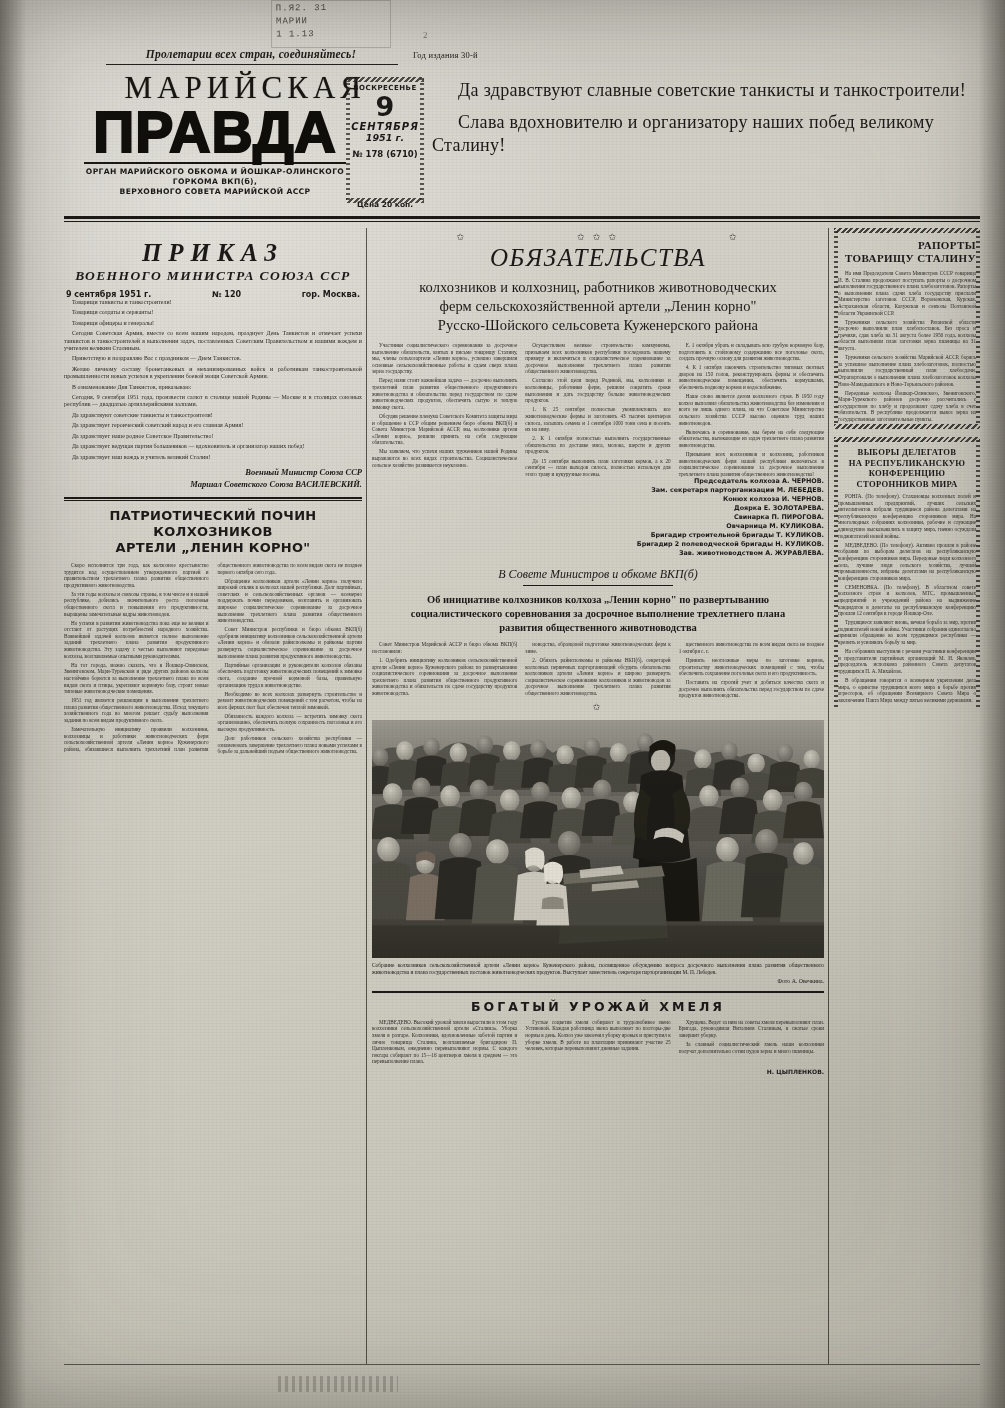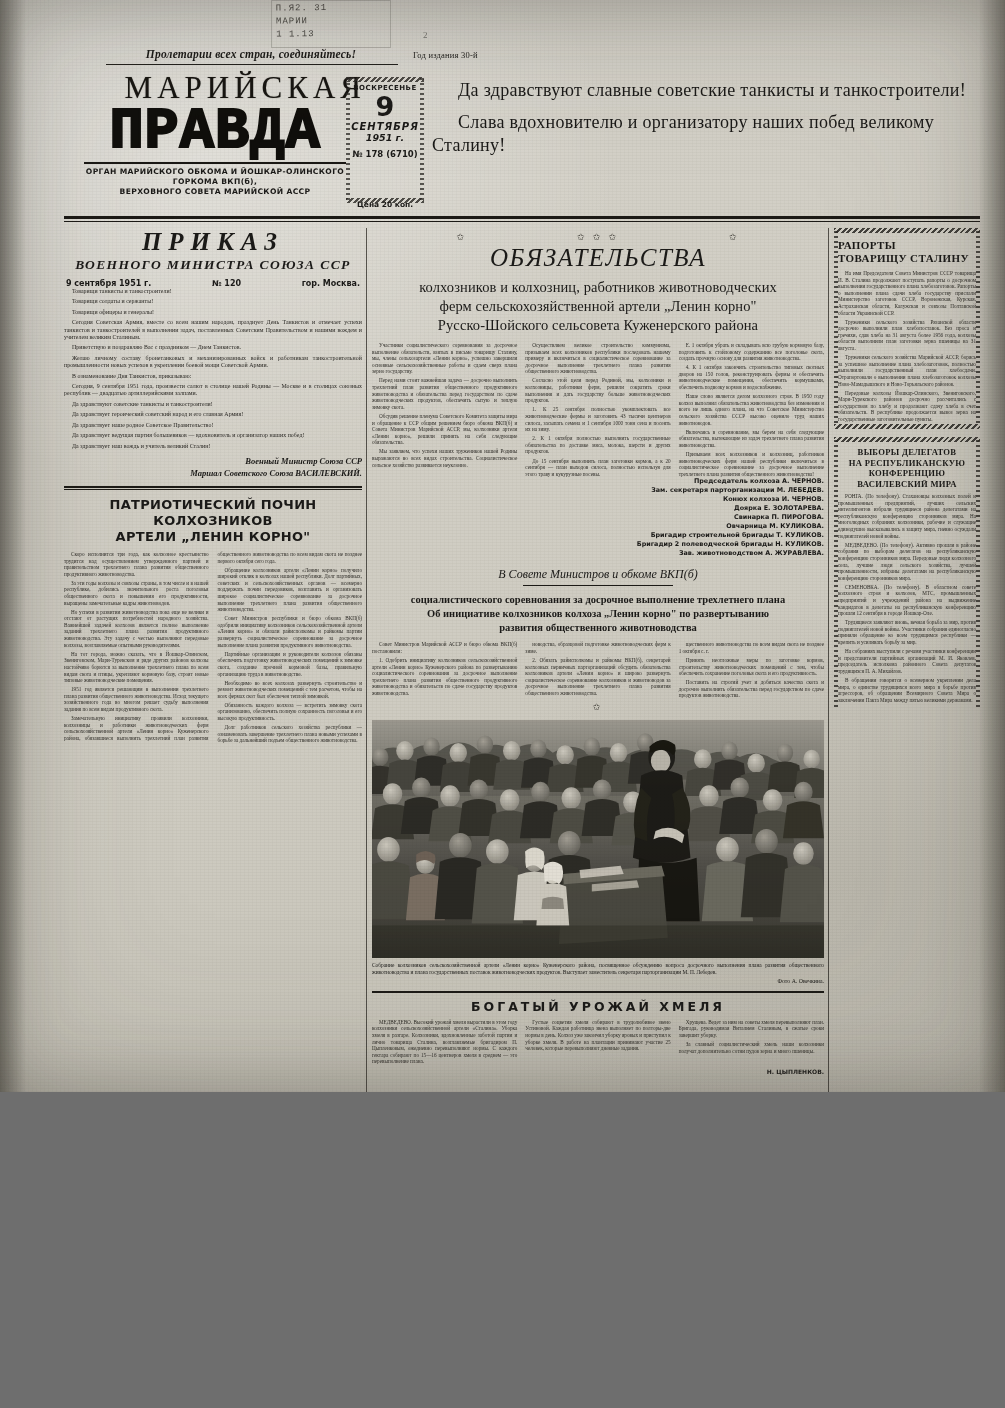--- a/index.html
+++ b/index.html
@@ -1,18 +1,18 @@
 <!DOCTYPE html>
 <html><head>
 <meta charset="utf-8">
 <style>
   html,body{margin:0;padding:0;background:#6e6e6e;}
   body{font-family:"Liberation Serif",serif;}
   .page{
-    position:relative;width:1005px;height:1092px;overflow:hidden;
+    position:relative;width:1005px;height:1408px;overflow:hidden;
     background:
       radial-gradient(ellipse 70% 50% at 20% 15%, rgba(255,255,255,.30), rgba(255,255,255,0) 60%),
       radial-gradient(ellipse 60% 40% at 85% 80%, rgba(120,115,105,.18), rgba(0,0,0,0) 65%),
       linear-gradient(160deg,#d8d6ce 0%,#d3d0c7 25%,#cfccc2 55%,#c8c5ba 80%,#c2bfb4 100%);
     color:#1b1a18;
   }
   
   .grain{position:absolute;inset:0;pointer-events:none;opacity:.40;mix-blend-mode:multiply;
     background-image:
       repeating-linear-gradient(0deg, rgba(90,88,80,.09) 0px, rgba(90,88,80,.09) 1px, rgba(255,255,255,0) 1px, rgba(255,255,255,0) 3px),
@@ -34,21 +34,21 @@
   .slogan{position:absolute;left:78px;top:48px;width:290px;text-align:center;
     font-style:italic;font-weight:bold;font-size:11.5px;letter-spacing:.2px;}
   .slogan-rule{position:absolute;left:78px;top:64px;width:292px;border-top:1.6px solid #23211d;}
   .yearnote{position:absolute;left:385px;top:50px;font-size:8.5px;letter-spacing:.2px;}
 
   
   .mh{position:absolute;left:36px;top:72px;width:302px;text-align:center;}
   .mh-top{font-family:"Liberation Serif",serif;font-size:31px;letter-spacing:5px;
     font-weight:400;line-height:1;color:#171511;
     text-shadow:0 0 1px rgba(0,0,0,.45);text-align:right;}
-  .mh-main{font-family:Liberation Mono, monospace;font-weight:bold;font-size:57px;line-height:.96;
+  .mh-main{font-family:Liberation Sans, sans-serif;font-weight:bold;font-size:57px;line-height:.96;
     letter-spacing:1px;margin-top:2px;color:#100f0c;
     -webkit-text-stroke:2.2px #100f0c;
     text-shadow:0 1px 0 rgba(0,0,0,.5);}
   .mh-rule{width:262px;margin:2px auto 3px;border-top:2px solid #1a1814;}
   .mh-sub{font-family:"DejaVu Sans",sans-serif;font-size:7.6px;font-weight:bold;
     letter-spacing:.35px;line-height:10px;}
 
   
   .datebox{position:absolute;left:318px;top:78px;width:78px;height:118px;text-align:center;
     padding-top:6px;}
@@ -83,21 +83,21 @@
   .colR{left:806px;width:146px;}
   .vrule{position:absolute;top:228px;width:0;border-left:1px solid rgba(40,38,32,.75);height:1136px;}
   .vr1{left:338px;} .vr2{left:800px;}
 
   
   .body{font-size:5.9px;line-height:7.4px;text-align:justify;letter-spacing:.05px;color:#2a2824;}
   .body p{margin:0 0 3px;text-indent:8px;}
   .tiny{font-size:5.2px;line-height:6.6px;text-align:justify;color:#2f2d28;}
   .tiny p{margin:0 0 2.5px;text-indent:7px;}
 
-  .title-prikaz{text-align:center;}
+  .title-prikaz{text-align:center;margin-top:11px;}
   .title-prikaz .l1{font-style:italic;font-weight:bold;font-size:25px;letter-spacing:7px;line-height:28px;}
   .title-prikaz .l2{font-style:italic;font-weight:bold;font-size:13.5px;letter-spacing:1.4px;margin-top:1px;}
   .prikaz-meta{display:flex;justify-content:space-between;font-family:"DejaVu Sans",sans-serif;
     font-size:8px;font-weight:bold;margin-top:6px;padding:0 2px;}
   .sig{text-align:right;font-style:italic;font-weight:bold;font-size:8.5px;line-height:12px;margin-top:5px;}
 
   .dblrule{border-top:2.2px solid #1c1a16;margin:7px 0 1px;}
   .dblrule2{border-top:1.2px solid #1c1a16;margin-bottom:7px;}
 
   .h-patriot{text-align:center;font-family:"DejaVu Sans",sans-serif;font-weight:bold;
@@ -129,21 +129,21 @@
   .sig-r{text-align:right;font-family:"DejaVu Sans",sans-serif;font-weight:bold;font-size:6px;margin-top:3px;}
 
   
   .zigbox{position:relative;padding:7px 4px 4px;}
   .zigbox .zg{position:absolute;left:0;right:0;height:5px;
     background:repeating-linear-gradient(135deg,#2a2824 0 2px,transparent 2px 4px);opacity:.85;}
   .zigbox .zg.t{top:0;} .zigbox .zg.b{bottom:0;}
   .zigbox .vl,.zigbox .vr{position:absolute;top:3px;bottom:3px;width:4px;
     background:repeating-linear-gradient(180deg,#2a2824 0 2px,transparent 2px 5px);opacity:.8;}
   .zigbox .vl{left:0;} .zigbox .vr{right:0;}
-  .h-rap{text-align:left;font-family:"Liberation Serif",serif;font-weight:bold;font-size:11px;
+  .h-rap{text-align:right;font-family:"Liberation Serif",serif;font-weight:bold;font-size:11px;
     line-height:13px;letter-spacing:.4px;margin:4px 0 5px;}
   .h-vyb{text-align:center;font-family:"Liberation Serif",serif;font-weight:bold;font-size:8.6px;
     line-height:10.5px;letter-spacing:.3px;margin:3px 0 4px;}
 
   .botrule{position:absolute;left:36px;top:1364px;width:916px;border-top:1px solid rgba(40,38,32,.7);}
   .fold{position:absolute;left:250px;top:1376px;width:120px;height:16px;opacity:.45;
     background:repeating-linear-gradient(90deg,rgba(40,38,32,.5) 0 3px,transparent 3px 7px);}
   .edge{position:absolute;top:0;bottom:0;width:26px;}
   .edgeL{left:0;background:linear-gradient(90deg,rgba(60,58,50,.55),rgba(60,58,50,0));}
   .edgeR{right:0;background:linear-gradient(270deg,rgba(60,58,50,.5),rgba(60,58,50,0));}
@@ -296,22 +296,22 @@
         <div>Овчарница М. КУЛИКОВА.</div>
         <div>Бригадир строительной бригады Т. КУЛИКОВ.</div>
         <div>Бригадир 2 полеводческой бригады Н. КУЛИКОВ.</div>
         <div>Зав. животноводством А. ЖУРАВЛЕВА.</div>
       </div>
 
       <div class="kicker">В Совете Министров и обкоме ВКП(б)</div>
       <div class="kicker-rule"></div>
 
       <div class="h-sovmin">
+        <div>Об инициативе колхозников колхоза „Ленин корно" по развертыванию</div>
         <div>социалистического соревнования за досрочное выполнение трехлетнего плана</div>
-        <div>Об инициативе колхозников колхоза „Ленин корно" по развертыванию</div>
         <div>развития общественного животноводства</div>
       </div>
 
       <div class="tiny three" style="margin-top:6px;">
         <p>Совет Министров Марийской АССР и бюро обкома ВКП(б) постановили:</p>
         <p>1. Одобрить инициативу колхозников сельскохозяйственной артели «Ленин корно» Куженерского района по развертыванию социалистического соревнования за досрочное выполнение трехлетнего плана развития общественного продуктивного животноводства и обязательств по сдаче государству продуктов животноводства.</p>
         <p>новодства, образцовой подготовке животноводческих ферм к зиме.</p>
         <p>2. Обязать райисполкомы и райкомы ВКП(б), секретарей колхозных первичных парторганизаций обсудить обязательства колхозников артели «Ленин корно» и широко развернуть социалистическое соревнование колхозников и животноводов за досрочное выполнение трехлетнего плана развития общественного животноводства.</p>
         <p>щественного животноводства по всем видам скота не позднее 1 октября с. г.</p>
         <p>Принять неотложные меры по заготовке кормов, строительству животноводческих помещений с тем, чтобы обеспечить сохранение поголовья скота и его продуктивность.</p>
@@ -582,21 +582,21 @@
       </div>
 
       <div class="zigbox" style="margin-top:8px;">
         <div class="zg t"></div>
         <div class="vl"></div>
         <div class="vr"></div>
         <div class="h-vyb">
           <div>ВЫБОРЫ ДЕЛЕГАТОВ</div>
           <div>НА РЕСПУБЛИКАНСКУЮ</div>
           <div>КОНФЕРЕНЦИЮ</div>
-          <div>ВАСИЛЕВСКИЙ МИРА</div>
+          <div>СТОРОННИКОВ МИРА</div>
         </div>
         <div class="tiny">
           <p>РОНГА. (По телефону). Стахановцы колхозных полей и промышленных предприятий, лучших сельских интеллигентов избрали трудящиеся района делегатами на республиканскую конференцию сторонников мира. На многолюдных собраниях колхозники, рабочие и служащие единодушно высказывались в защиту мира, гневно осуждали поджигателей новой войны.</p>
           <p>МЕДВЕДЕВО. (По телефону). Активно прошли в районе собрания по выборам делегатов на республиканскую конференцию сторонников мира. Передовые люди колхозного села, лучшие люди сельского хозяйства, лучшей промышленности, избраны делегатами на республиканскую конференцию сторонников мира.</p>
           <p>СЕМЕНОВКА. (По телефону). В областном совете колхозного строя и колхозов, МТС, промышленных предприятий и учреждений района на выдвижение кандидатов в делегаты на республиканскую конференцию прошли 12 сентября в городе Йошкар-Оле.</p>
           <p>Трудящиеся заявляют вновь, вечная борьба за мир, против поджигателей новой войны. Участники собрания единогласно приняли обращение ко всем трудящимся республики — крепить и усиливать борьбу за мир.</p>
           <p>На собраниях выступили с речами участники конференции и представители партийных организаций М. И. Яковлев, председатель исполкома районного Совета депутатов трудящихся П. А. Михайлов.</p>
           <p>В обращении говорится о всемерном укреплении дела мира, о единстве трудящихся всего мира в борьбе против агрессоров, об обращении Всемирного Совета Мира о заключении Пакта Мира между пятью великими державами.</p>
         </div>
       </div>

